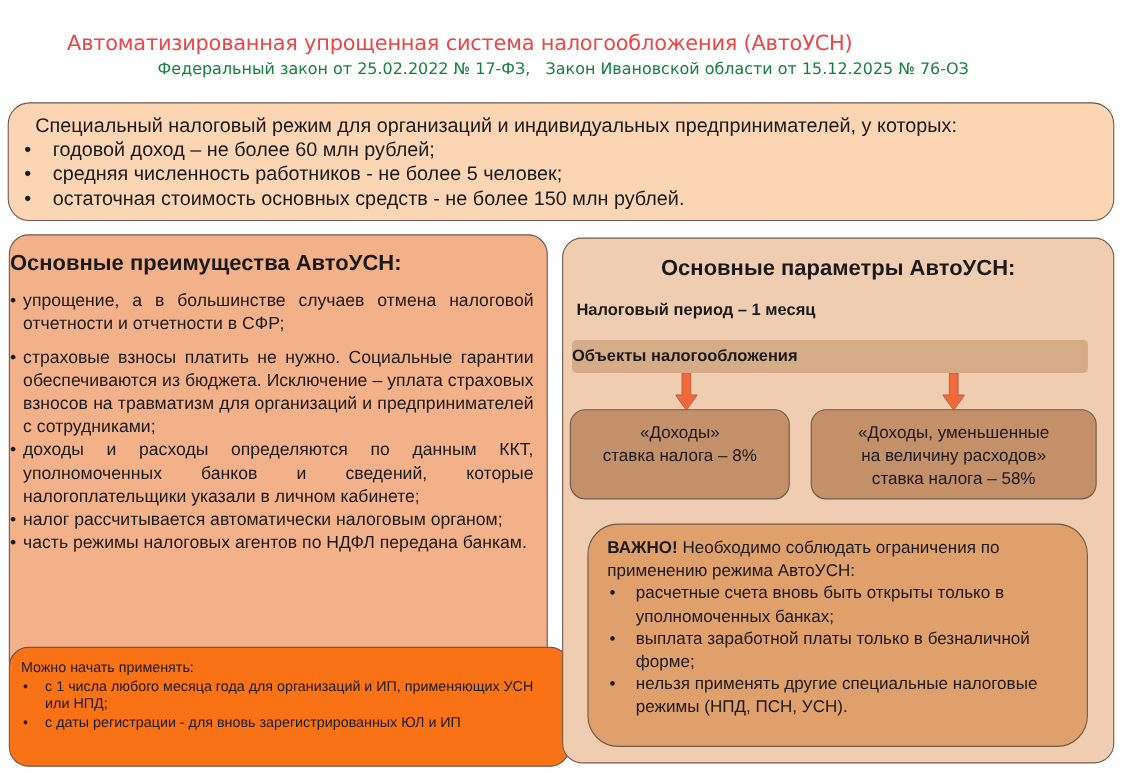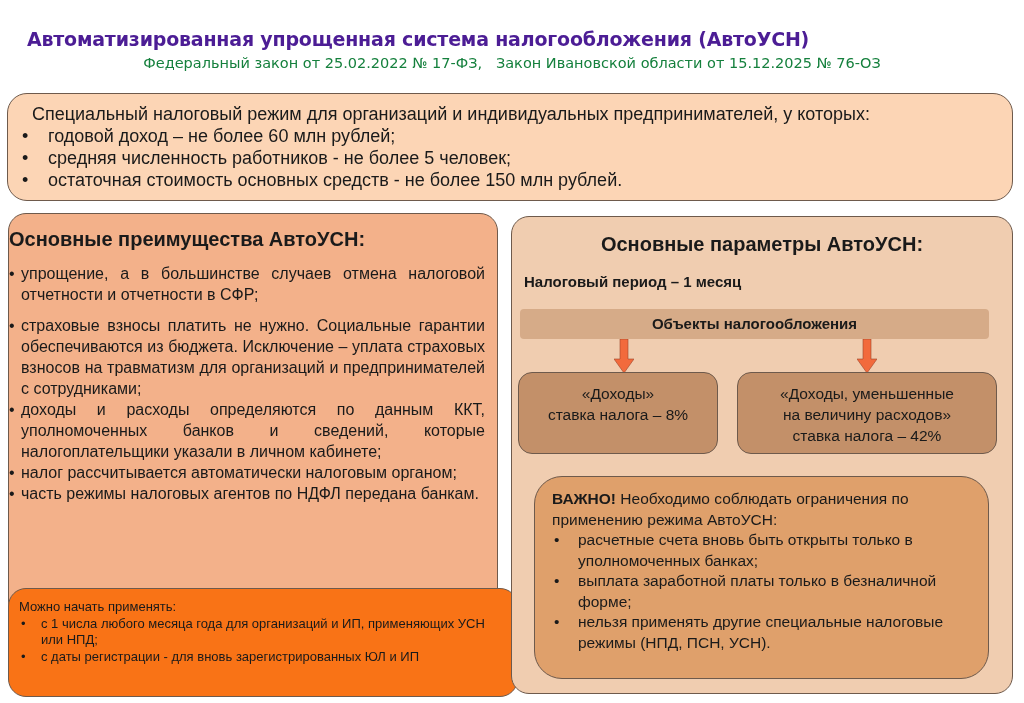--- a/index.html
+++ b/index.html
@@ -1,22 +1,22 @@
 <!DOCTYPE html>
 <html><head>
 <meta charset="utf-8">
 <style>
   * { box-sizing: border-box; margin: 0; padding: 0; }
   html, body { width: 1024px; height: 703px; background: #ffffff; overflow: hidden; }
   body { position: relative; font-family: "Liberation Sans", sans-serif; color: #1a1a1a; }
 
   .title {
     position: absolute; left: 0; top: 28px; width: 836px; text-align: center;
-    font-family: "DejaVu Sans", sans-serif; font-weight: bold; font-size: 19px;
-    color: #4c1d95; letter-spacing: -0.2px;
+    font-family: "DejaVu Sans", sans-serif; font-weight: normal; font-size: 19px;
+    color: #ef4444; letter-spacing: -0.2px;
   }
   .subtitle {
     position: absolute; left: 0; top: 55px; width: 1024px; text-align: center;
     font-family: "DejaVu Sans", sans-serif; font-size: 14.5px; color: #15803d;
     white-space: pre;
   }
 
   .box { position: absolute; border: 1.5px solid #6e5a4c; border-radius: 18px; }
 
   .top-box {
@@ -54,21 +54,21 @@
   }
   .params-title {
     position: absolute; left: 0; top: 16px; width: 100%; text-align: center;
     font-size: 20px; font-weight: bold;
   }
   .period {
     position: absolute; left: 12px; top: 56px; font-size: 15px; font-weight: bold;
   }
   .objects-bar {
     position: absolute; left: 8px; top: 92px; width: 469px; height: 30px;
-    background: #d6ab88; border-radius: 4px; text-align: center;
+    background: #d6ab88; border-radius: 4px; 
     font-size: 15px; font-weight: bold; line-height: 30px;
   }
   .arrow { position: absolute; width: 20px; height: 34px; }
   .arrow-1 { left: 102px; top: 122px; }
   .arrow-2 { left: 345px; top: 122px; }
 
   .obj {
     position: absolute; top: 155px; height: 82px; background: #c39069;
     border: 1.3px solid #6e5a4c; border-radius: 14px;
     text-align: center; font-size: 15.5px; line-height: 21px; padding-top: 10px;
@@ -131,21 +131,21 @@
     <polygon points="6,0 14,0 14,20 20,20 10,34 0,20 6,20" fill="#f26a3c" stroke="#a0442a" stroke-width="0.6"></polygon>
   </svg>
 
   <div class="obj obj-1">
     <div>«Доходы»</div>
     <div>ставка налога – 8%</div>
   </div>
   <div class="obj obj-2">
     <div>«Доходы, уменьшенные</div>
     <div>на величину расходов»</div>
-    <div>ставка налога – 42%</div>
+    <div>ставка налога – 58%</div>
   </div>
 
   <div class="important">
     <div><b>ВАЖНО!</b><span> Необходимо соблюдать ограничения по применению режима АвтоУСН:</span></div>
     <ul class="imp-list">
       <li>расчетные счета вновь быть открыты только в уполномоченных банках;</li>
       <li>выплата заработной платы только в безналичной форме;</li>
       <li>нельзя применять другие специальные налоговые режимы (НПД, ПСН, УСН).</li>
     </ul>
   </div>

